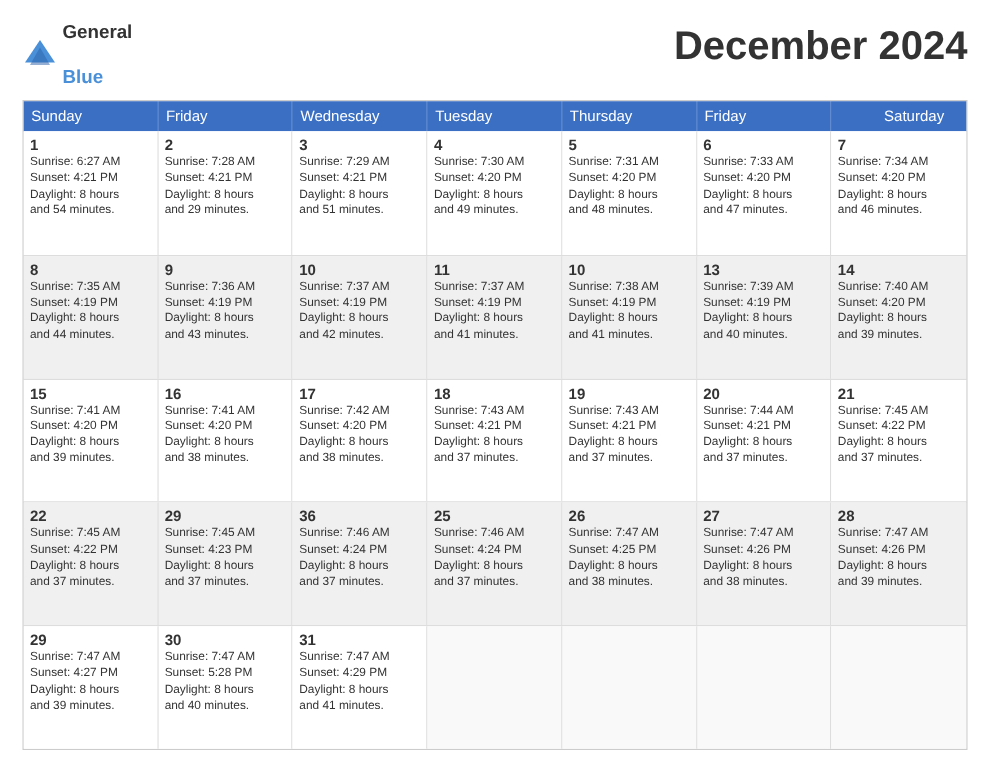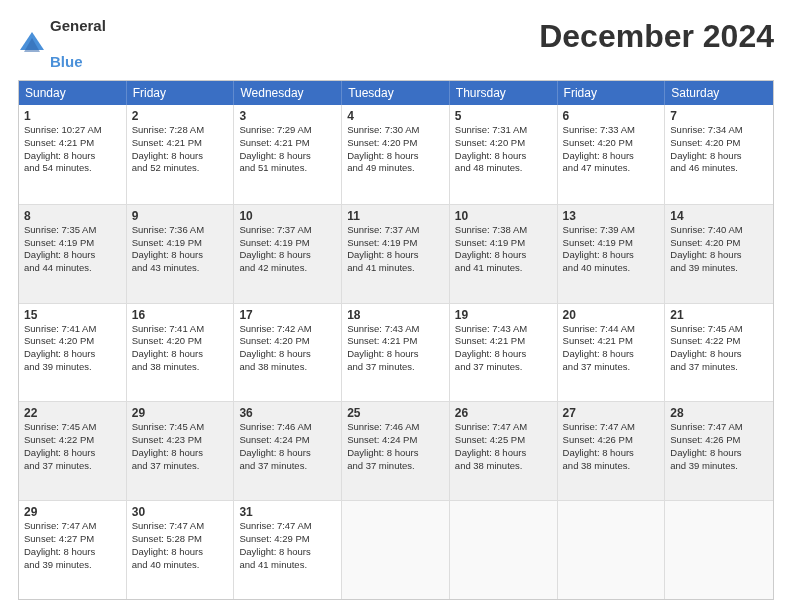--- a/index.html
+++ b/index.html
@@ -73,21 +73,21 @@
       background: #3a6fc4;
     }
     .cal-header-cell {
       color: #fff;
       font-size: 12px;
       font-weight: normal;
       padding: 5px 6px;
       text-align: left;
       border-right: 1px solid rgba(255,255,255,0.2);
     }
-    .cal-header-cell:last-child { border-right: none; }
+    .cal-header-cell:last-child { border-right: none; margin-left: 36px; }
     .cal-body {
       flex: 1;
       display: grid;
       grid-template-rows: repeat(5, 1fr);
     }
     .cal-row {
       display: grid;
       grid-template-columns: repeat(7, 1fr);
       border-top: 1px solid #ddd;
     }
@@ -142,31 +142,31 @@
         <div class="cal-header-cell">Wednesday</div>
         <div class="cal-header-cell">Tuesday</div>
         <div class="cal-header-cell">Thursday</div>
         <div class="cal-header-cell">Friday</div>
         <div class="cal-header-cell">Saturday</div>
       </div>
     <div class="cal-body">
     <div class="cal-row">
           <div class="cal-cell">
             <span class="day-num">1</span>
-            <span class="cell-line">Sunrise: 10:27 AM</span>
+            <span class="cell-line">Sunrise: 6:27 AM</span>
             <span class="cell-line">Sunset: 4:21 PM</span>
             <span class="cell-line">Daylight: 8 hours</span>
             <span class="cell-line">and 54 minutes.</span>
           </div>
           <div class="cal-cell">
             <span class="day-num">2</span>
             <span class="cell-line">Sunrise: 7:28 AM</span>
             <span class="cell-line">Sunset: 4:21 PM</span>
             <span class="cell-line">Daylight: 8 hours</span>
-            <span class="cell-line">and 52 minutes.</span>
+            <span class="cell-line">and 29 minutes.</span>
           </div>
           <div class="cal-cell">
             <span class="day-num">3</span>
             <span class="cell-line">Sunrise: 7:29 AM</span>
             <span class="cell-line">Sunset: 4:21 PM</span>
             <span class="cell-line">Daylight: 8 hours</span>
             <span class="cell-line">and 51 minutes.</span>
           </div>
           <div class="cal-cell">
             <span class="day-num">4</span>

